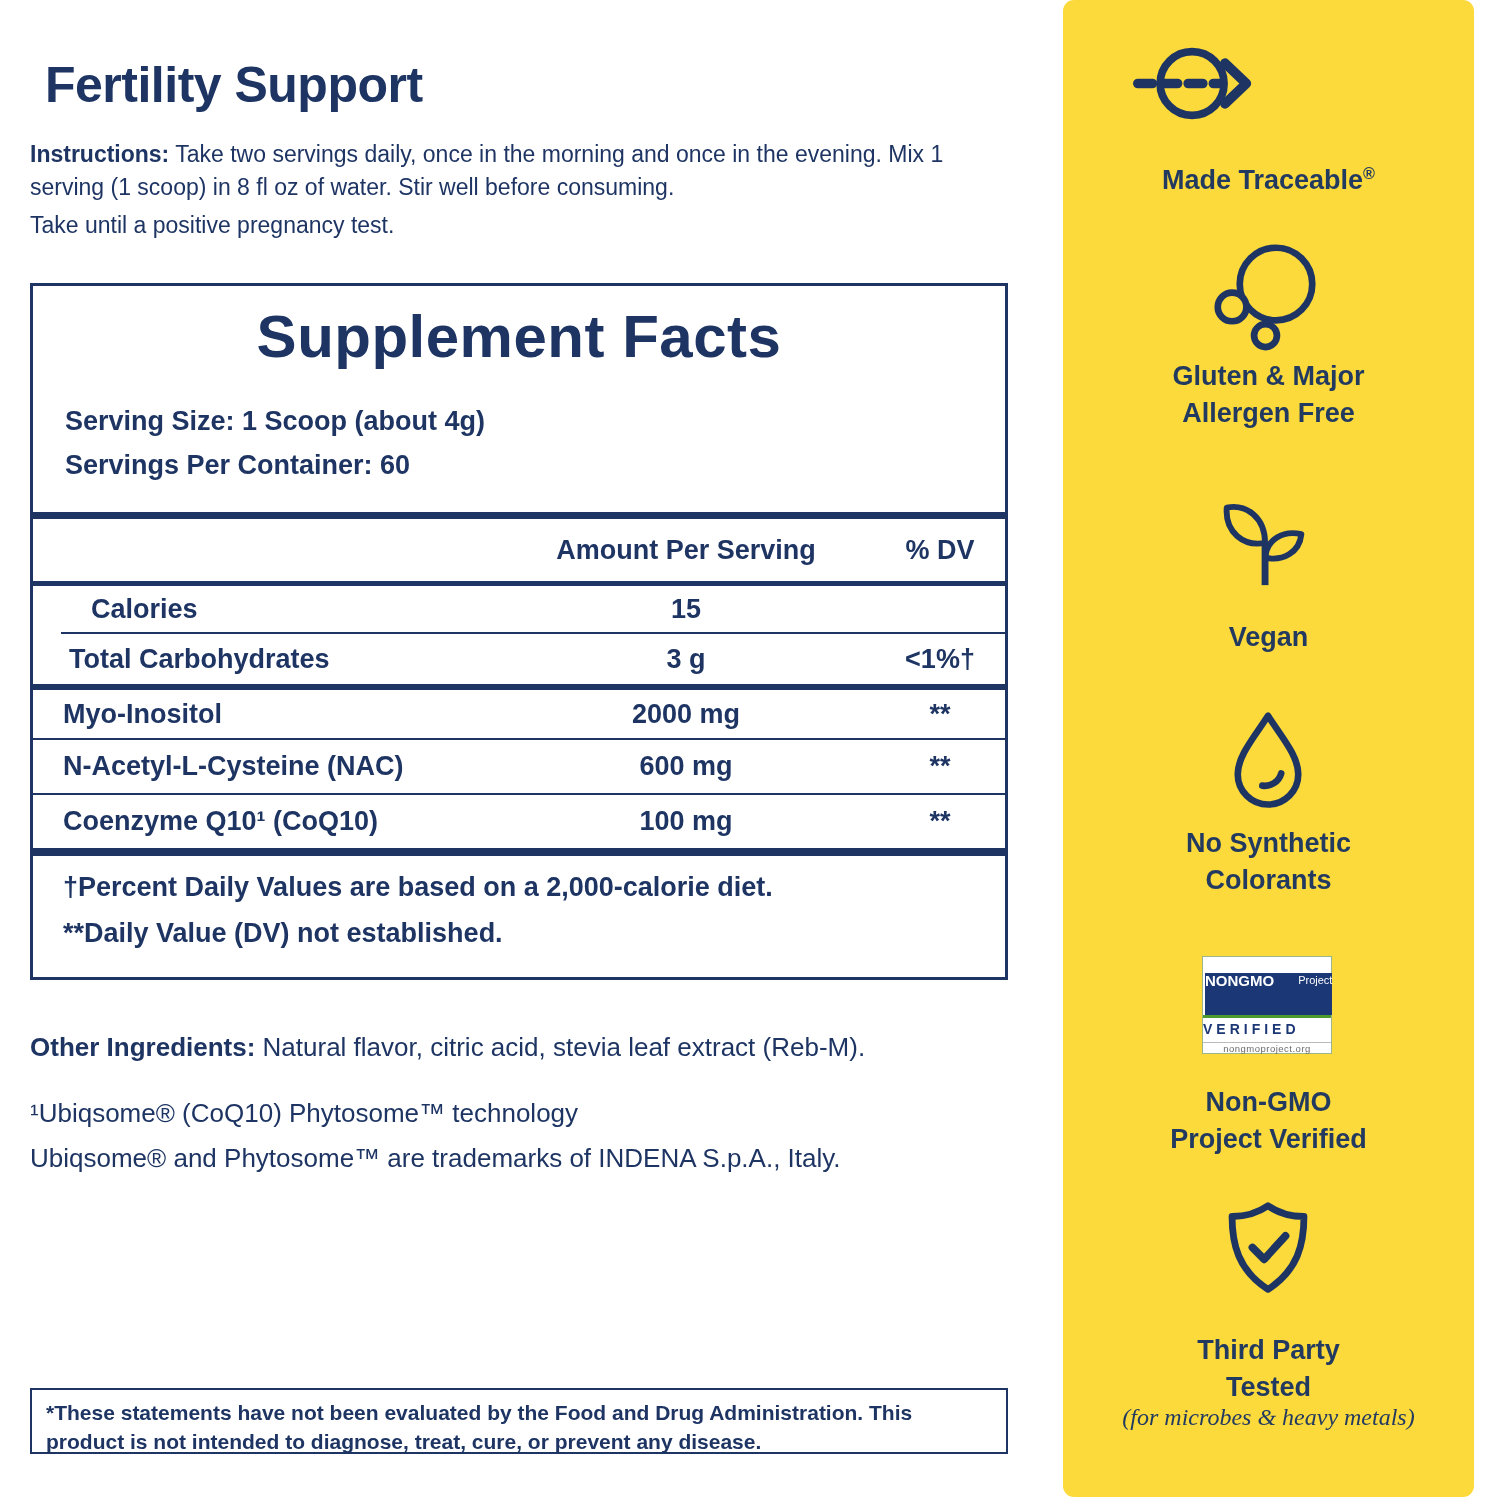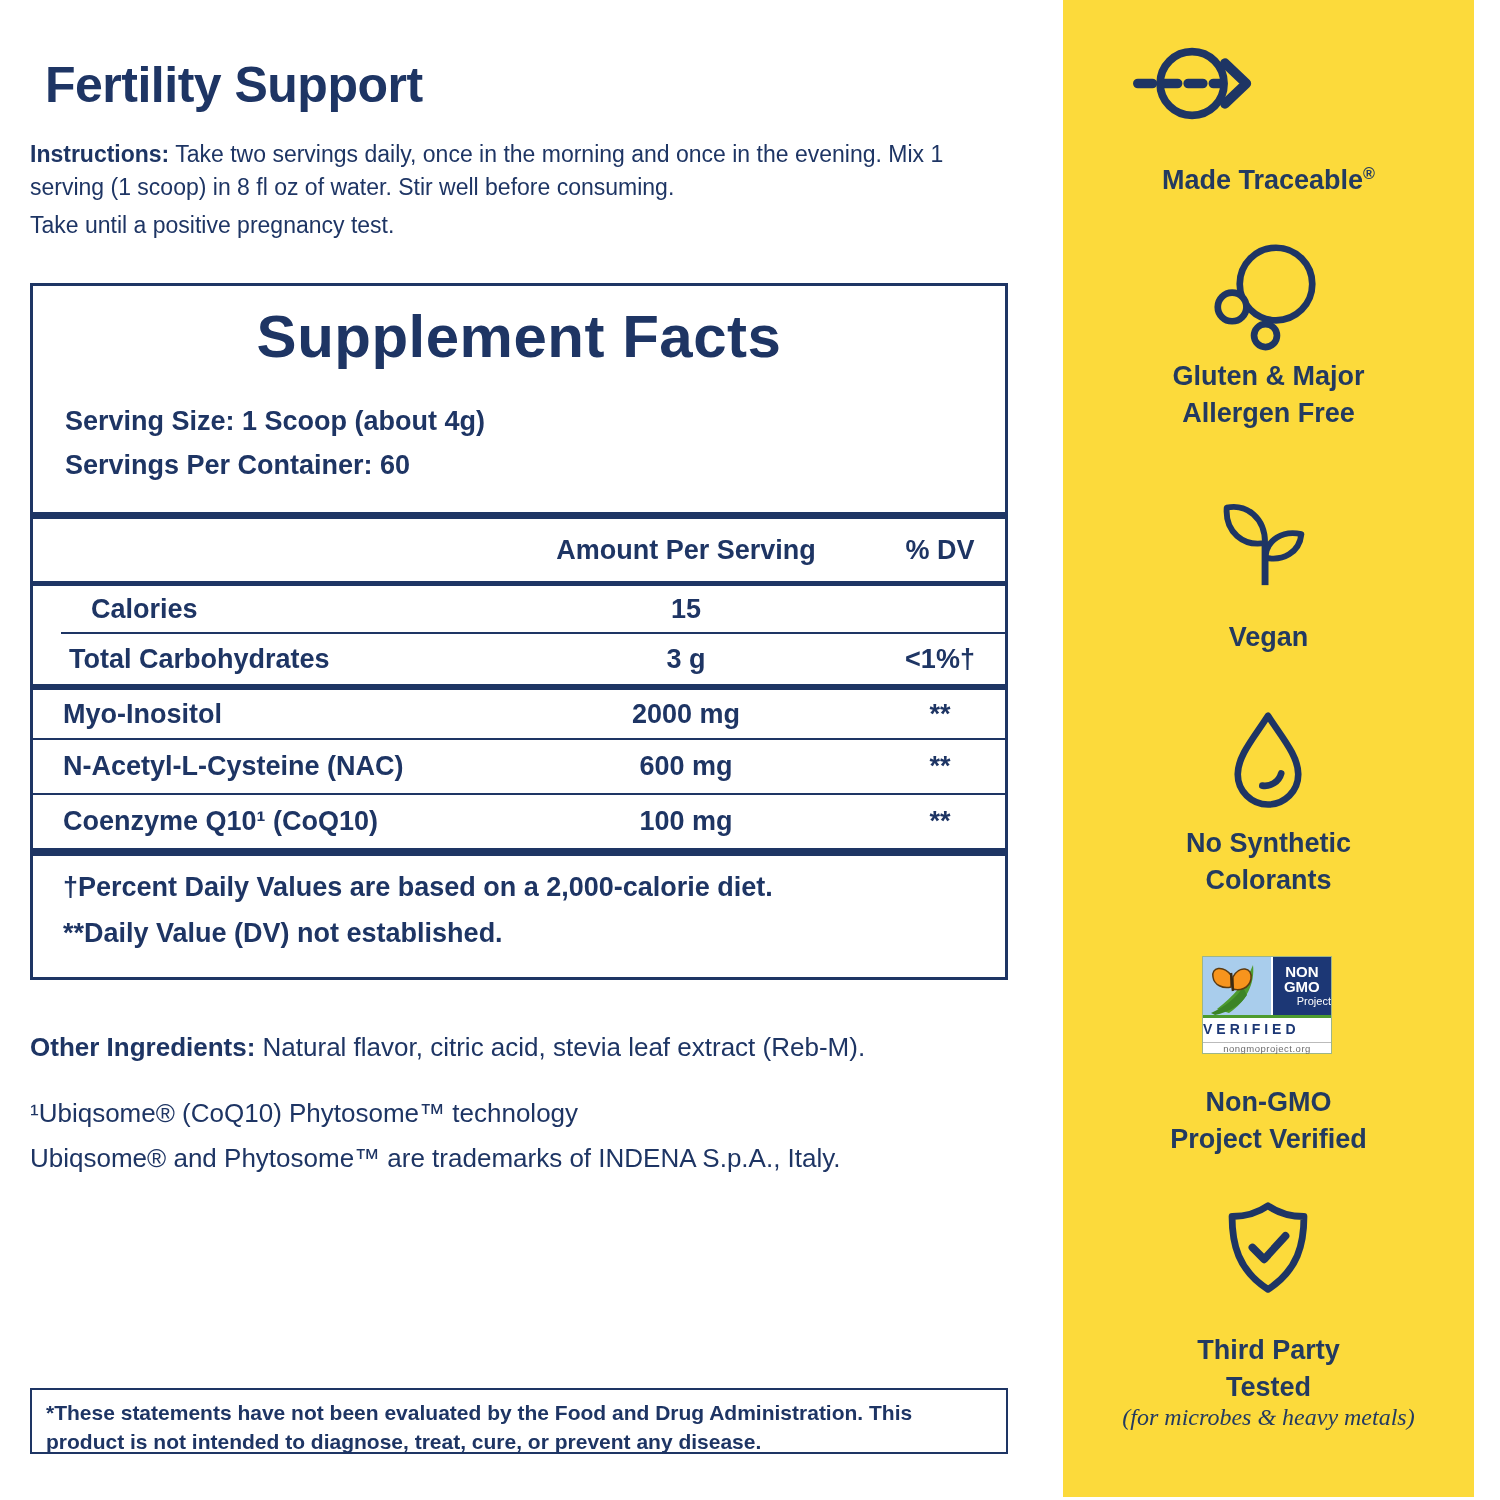--- a/index.html
+++ b/index.html
@@ -40,35 +40,35 @@
   .other-ing{position:absolute;left:30px;top:1032px;width:960px;font-size:26px;}
   .tech-note{position:absolute;left:30px;top:1098px;width:960px;font-size:26px;}
   .tm-note{position:absolute;left:30px;top:1143px;width:960px;font-size:26px;}
 
   .disclaimer-box{
     position:absolute;left:30px;top:1388px;width:978px;height:66px;box-sizing:border-box;
     border:2px solid #1e3564;padding:8px 14px;font-size:21px;font-weight:bold;line-height:29px;
   }
 
   
-  .sidebar{position:absolute;left:1063px;top:0;width:411px;height:1497px;background:#fcda3b;}
+  .sidebar{position:absolute;left:1063px;top:0;width:411px;height:1497px;background:#fcda3b;border-radius:11px;}
   .badge-label{position:absolute;left:0;width:100%;text-align:center;
     font-size:27px;font-weight:600;color:#233a60;line-height:37px;}
   .badge-icon{position:absolute;}
   .badge-note{position:absolute;left:0;width:100%;text-align:center;
     font-family:"Liberation Serif","DejaVu Serif",serif;font-style:italic;font-size:24px;color:#233a60;}
   sup.reg{font-size:60%;vertical-align:super;}
 
   
   .seal{position:absolute;left:139px;top:956px;width:130px;height:98px;background:#fff;
     border:1px solid #9db58a;box-sizing:border-box;font-family:"Liberation Sans",sans-serif;}
   .seal-top{display:flex;height:58px;}
   .seal-sky{width:72px;background:#a9cdec;position:relative;overflow:hidden;}
   .seal-navybox{flex:1;background:#1c3775;color:#fff;text-align:center;border-left:2px solid #fff;
-    display:flex;flex-direction:column;justify-content:center;line-height:15px;}
+    display:flex;flex-direction:row;justify-content:center;line-height:15px;margin-top:16px;}
   .seal-navybox .big{font-size:15px;font-weight:bold;}
   .seal-navybox .small{font-size:11px;padding-left:24px;}
   .seal-verified{height:24px;border-top:3px solid #4d9b2f;color:#1c3775;
     font-size:14px;font-weight:bold;letter-spacing:4px;text-align:left;line-height:22px;}
   .seal-url{height:13px;border-top:1px solid #bbb;color:#6b6b6b;font-size:9.5px;text-align:center;line-height:12px;letter-spacing:0.5px;}
 </style>
 </head>
 <body>
 
 <div class="canvas">

